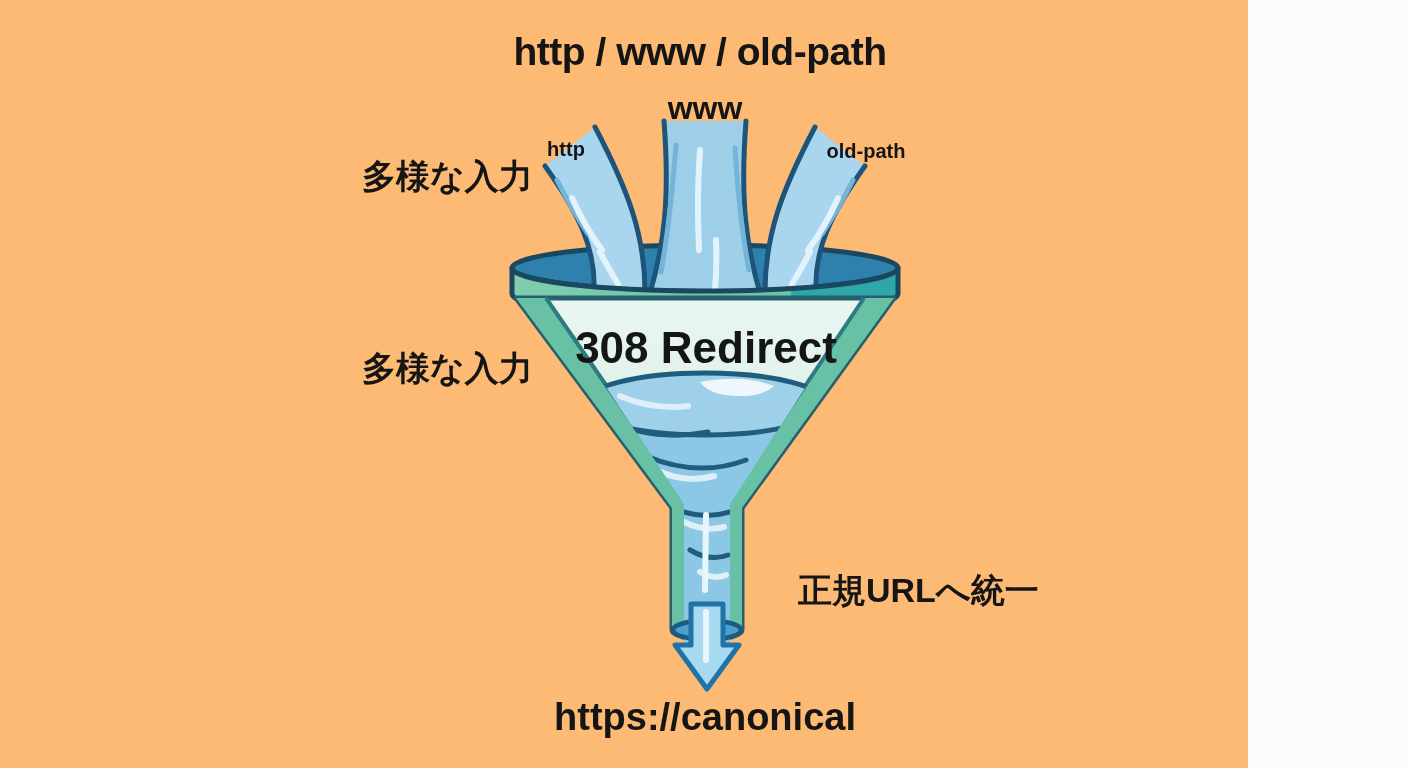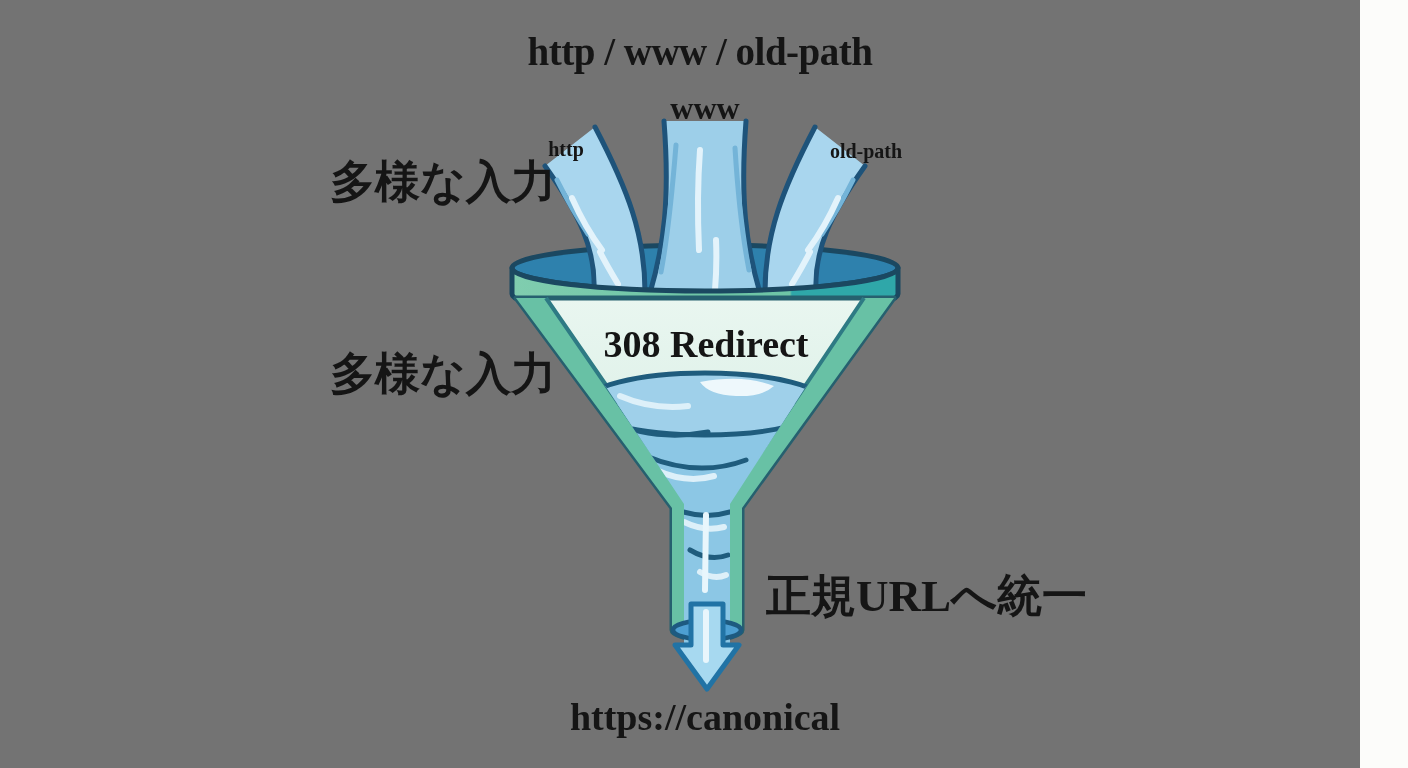--- a/index.html
+++ b/index.html
@@ -1,30 +1,30 @@
 <!DOCTYPE html>
 <html><head>
 <meta charset="utf-8">
 <style>
   html,body{margin:0;padding:0;background:#fcfcfa;}
   .stage{
-    position:relative;width:1360px;height:768px;overflow:hidden;
-    background:#737373;
-    font-family:Liberation Serif, serif;
+    position:relative;width:1248px;height:768px;overflow:hidden;
+    background:#fdba74;
+    font-family:Liberation Sans, sans-serif;
   }
   .stage svg{position:absolute;left:0;top:0;}
   .lbl{
     position:absolute;color:#151515;font-weight:700;white-space:nowrap;
     line-height:1.15;z-index:5;
   }
   .lbl.center{transform:translateX(-50%);}
   .title{font-size:39px;font-weight:800;letter-spacing:-0.5px;}
   .stream-lbl{font-size:20px;}
-  .jp{font-size:45px;}
-  .process{font-size:38px;}
+  .jp{font-size:34px;margin-left:32px;}
+  .process{font-size:44px;}
   .output-url{font-size:38px;font-weight:800;}
 </style>
 </head>
 <body>
 
 <div class="stage">
 
   <svg width="1408" height="768" viewBox="0 0 1408 768">
     <defs>
       <linearGradient id="bandGrad" x1="0" y1="0" x2="1" y2="0">

